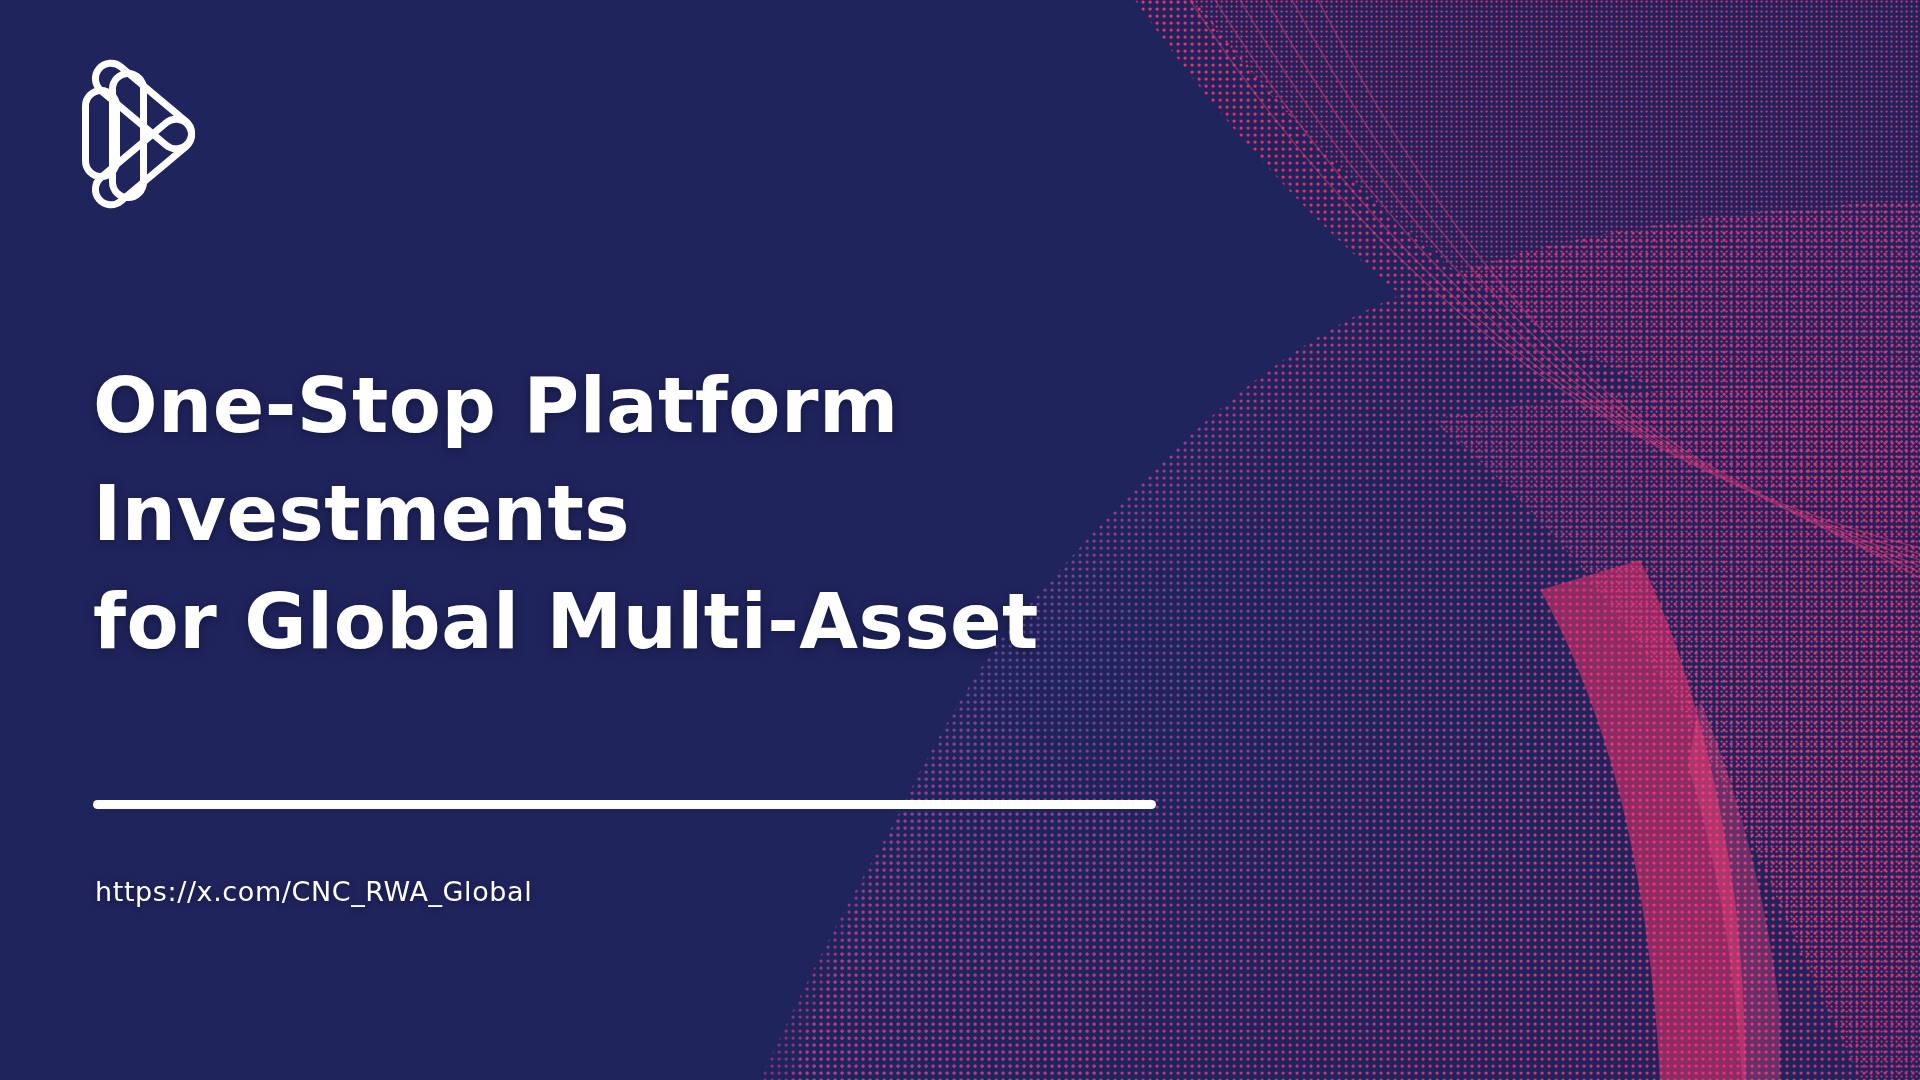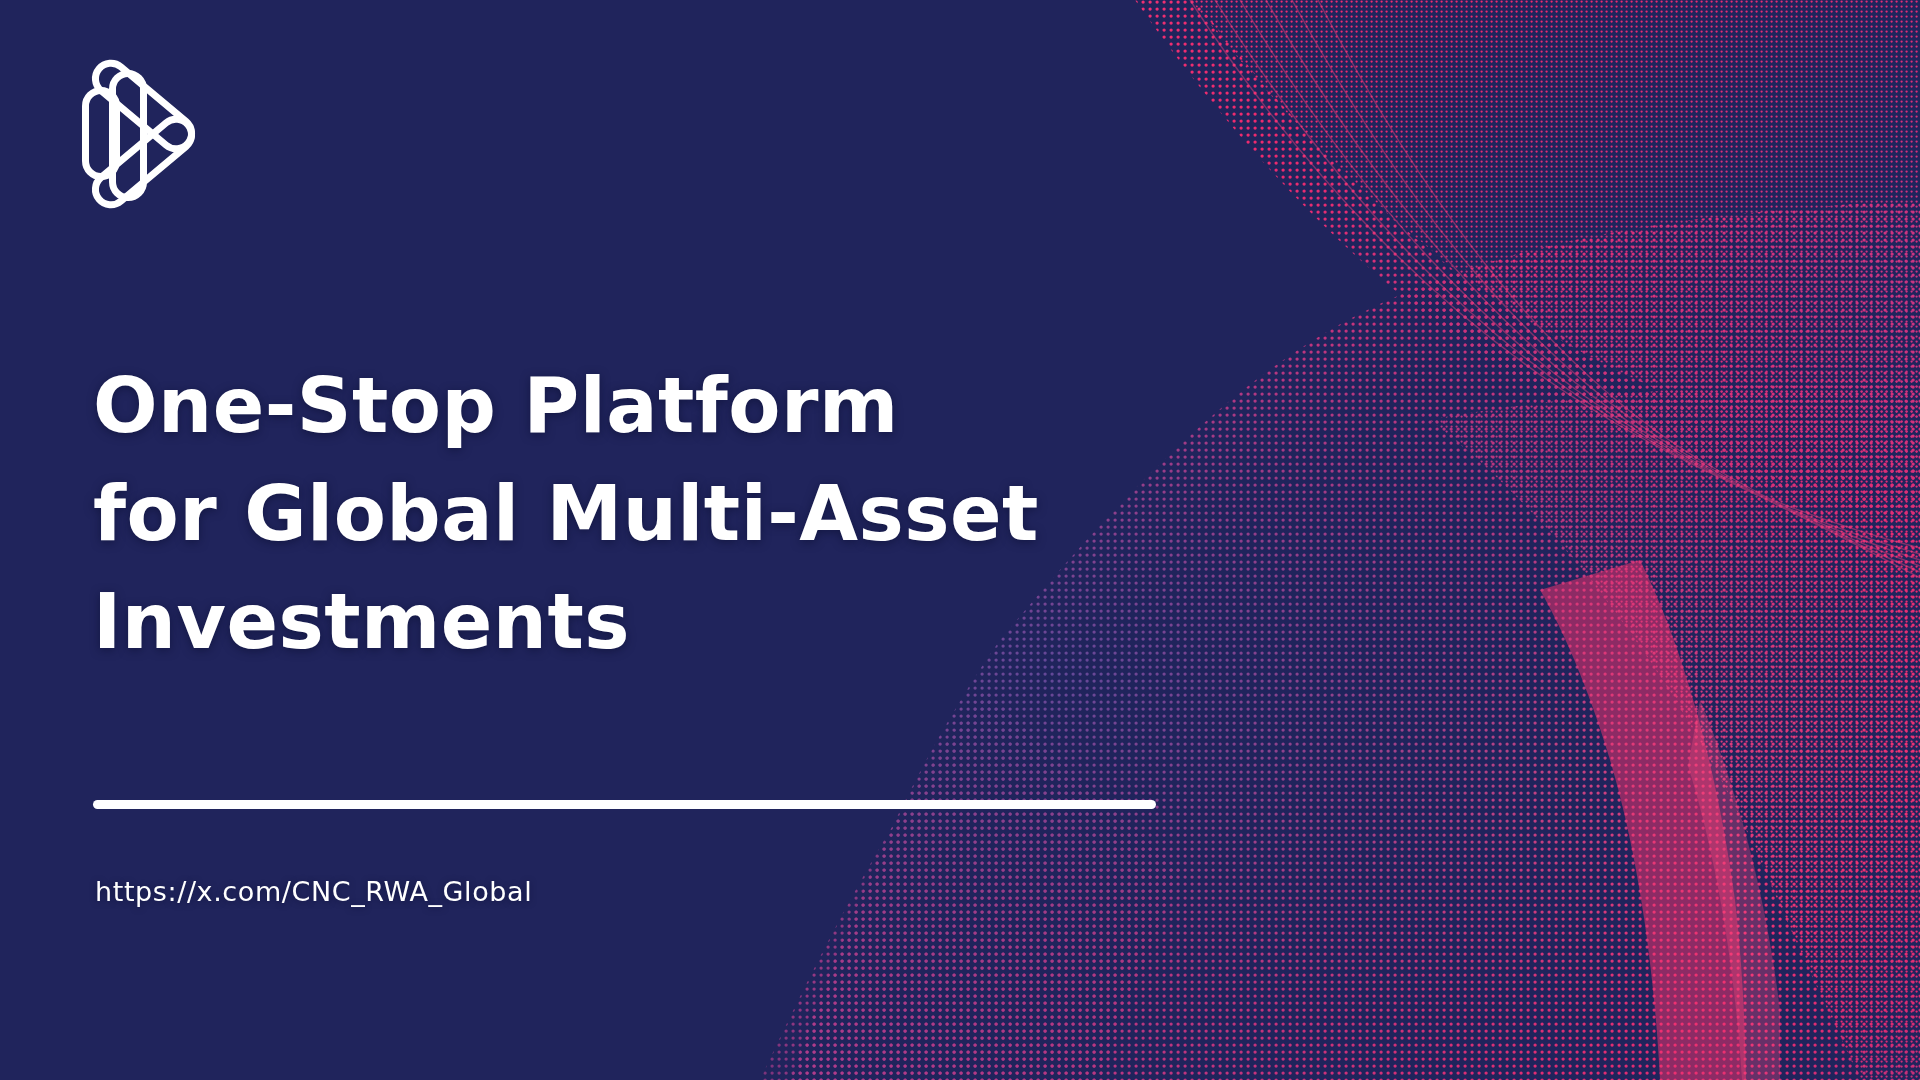--- a/index.html
+++ b/index.html
@@ -174,21 +174,21 @@
 
         <rect x="46" y="-4" width="31" height="116" rx="15.5" ry="15.5" transform="rotate(-50 61.5 54)"></rect>
 
         <rect x="46" y="52" width="31" height="116" rx="15.5" ry="15.5" transform="rotate(50 61.5 110)"></rect>
       </g>
     </svg>
   </div>
 
   <h1 id="headline">
     <span class="hl-line">One-Stop Platform</span>
+    <span class="hl-line">Investments</span>
     <span class="hl-line">for Global Multi-Asset</span>
-    <span class="hl-line">Investments</span>
   </h1>
 
   <div id="divider"></div>
 
   <div id="site-url">https://x.com/CNC_RWA_Global</div>
 
 </div>
 
 </body></html>

